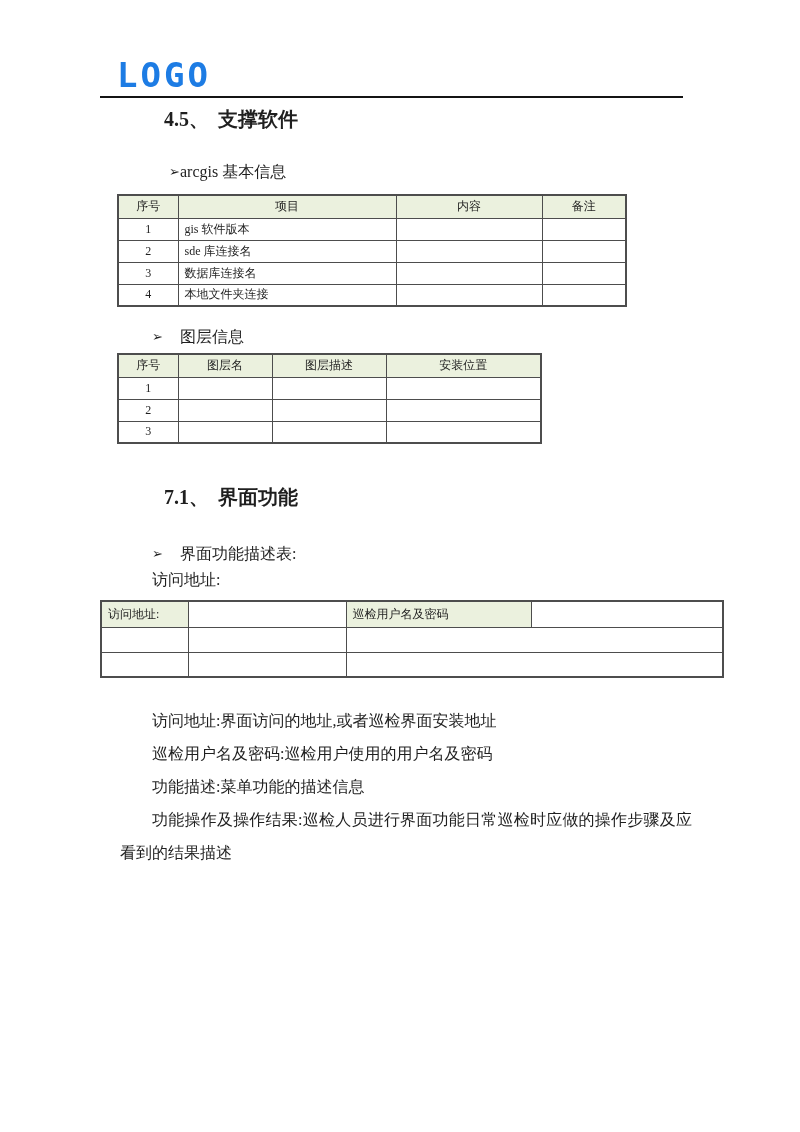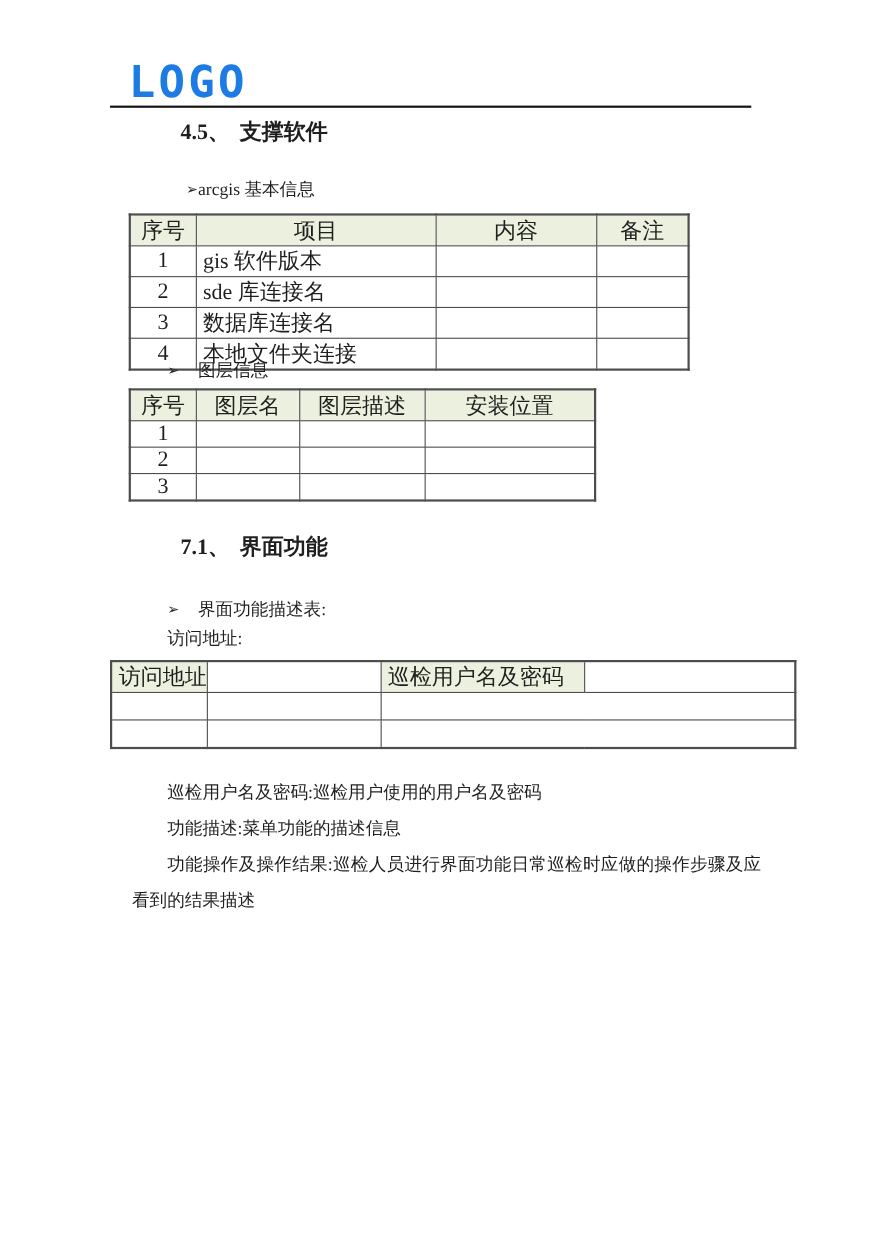--- a/index.html
+++ b/index.html
@@ -4,39 +4,39 @@
 <style>
   html,body { margin:0; padding:0; }
   body {
     width:800px; height:1132px; background:#ffffff; position:relative;
     font-family:"Liberation Serif","DejaVu Serif",serif;
     color:var(--text,#1f1f1f);
   }
   .logo {
     position:absolute; left:117px; top:58px;
     font-family:"DejaVu Sans Mono","DejaVu Sans",monospace;
-    font-weight:bold; font-size:40px; line-height:34px; letter-spacing:3px;
+    font-weight:bold; font-size:34px; line-height:34px; letter-spacing:3px;
     color:var(--logo-blue,#1d7ce4);
   }
   .logo-rule { position:absolute; left:100px; top:96px; width:583px; height:2px; background:#141414; }
 
   .heading { position:absolute; left:118px; font-size:20px; font-weight:bold; white-space:nowrap;margin-left:46px; }
   .h45 { top:106px; }
   .h46 { top:484px; }
   .heading .htitle { margin-left:9px; }
 
   .bullet { position:absolute; left:152px; font-size:16px; white-space:nowrap; }
   .b1 { top:162px;text-align:right; }
   .b2 { top:327px; }
   .b3 { top:544px; }
   .bullet .arrow { display:inline-block; width:28px; font-size:13px; vertical-align:1px; }
 
   .addr-line { position:absolute; left:152px; top:570px; font-size:16px; }
 
-  table { position:absolute; border-collapse:collapse; table-layout:fixed; font-size:20px;padding-left:30px; }
+  table { position:absolute; border-collapse:collapse; table-layout:fixed; font-size:12px;padding-left:30px; }
   table { border:2px solid var(--border,#4d4d4d); }
   td { border:1px solid var(--border,#4d4d4d); padding:0 6px; overflow:hidden; white-space:nowrap; }
   .hdr { background:var(--header-bg,#ebf1de); }
   .c { text-align:center; }
   .t1 { left:117px; top:194px; width:508px; }
   .t2 { left:117px; top:353px; width:423px; }
   .t1 tr, .t2 tr { height:22px; }
   .t1 tr.headrow, .t2 tr.headrow { height:23px; }
   .t3 { left:100px; top:600px; width:622px; }
   .t3 tr { height:25px; }
@@ -170,16 +170,17 @@
   </tr>
   <tr>
     <td></td>
     <td></td>
     <td colspan="2"></td>
   </tr>
 </tbody>
   </table>
 
 <div class="paras">
+  <p>访问地址:界面访问的地址,或者巡检界面安装地址</p>
   <p>巡检用户名及密码:巡检用户使用的用户名及密码</p>
   <p>功能描述:菜单功能的描述信息</p>
   <p>功能操作及操作结果:巡检人员进行界面功能日常巡检时应做的操作步骤及应看到的结果描述</p>
 </div>
 
 </body></html>

